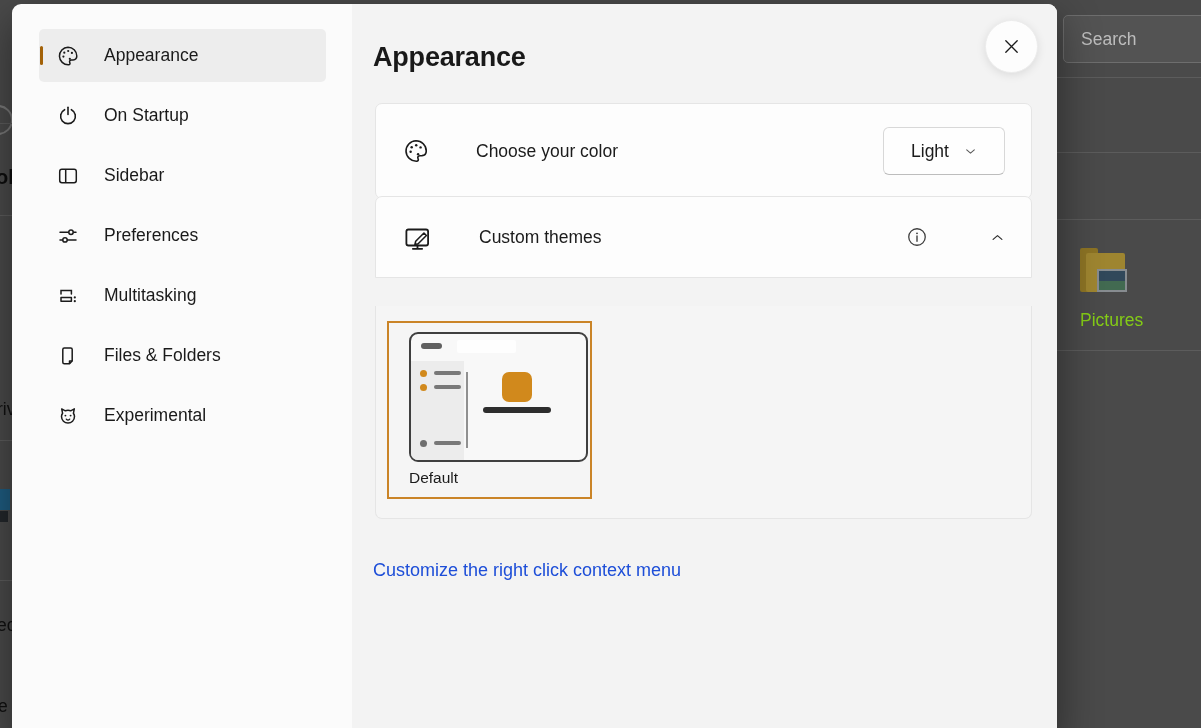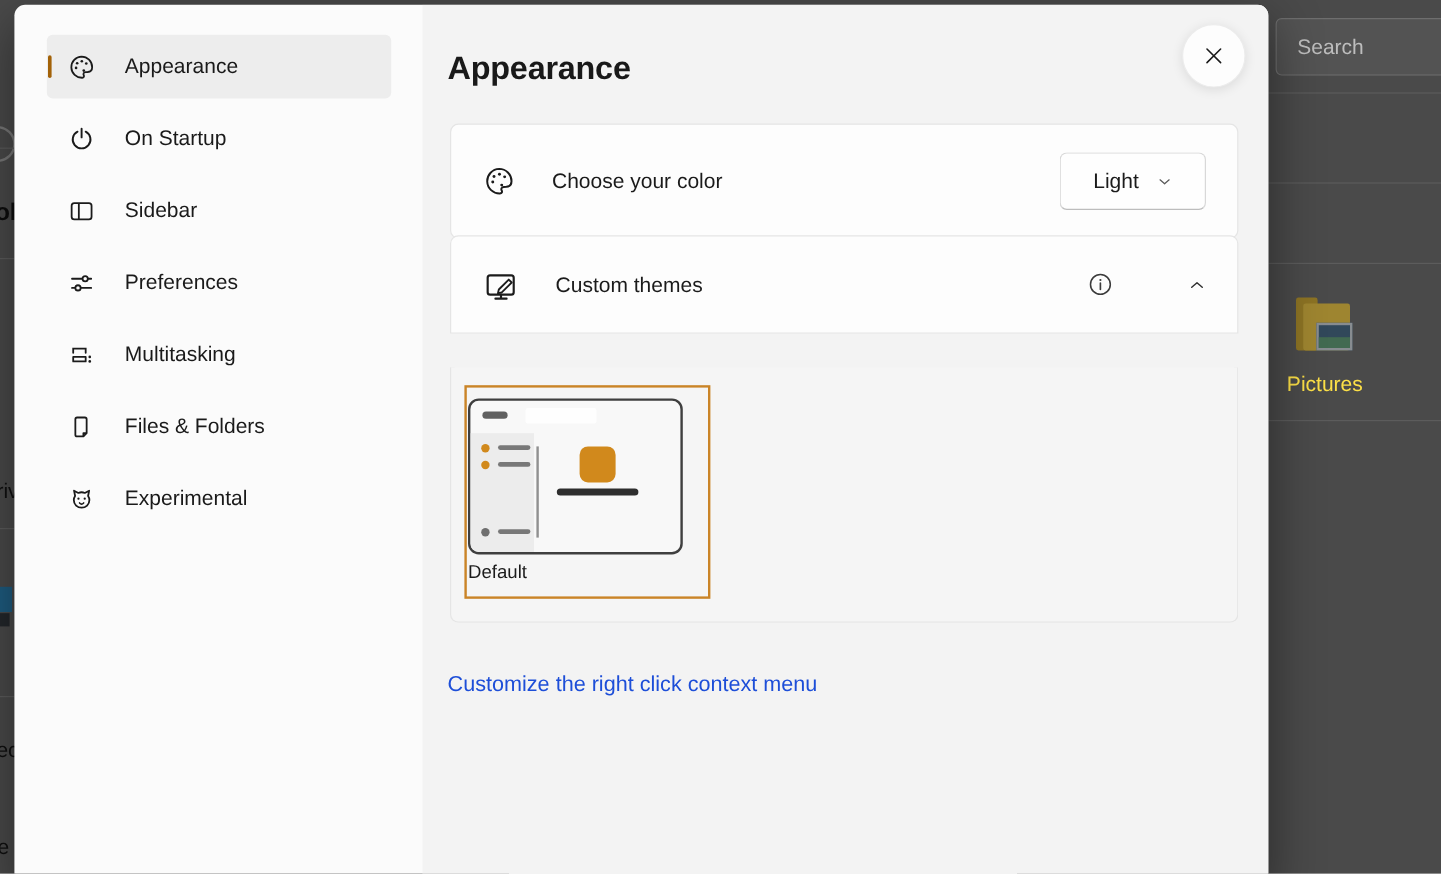--- a/index.html
+++ b/index.html
@@ -23,21 +23,21 @@
   .frag{color:#101010;white-space:nowrap}
   .frag-circle{left:-17px;top:105px;width:26px;height:26px;border:2px solid #787878;border-radius:50%}
   .frag-blue{left:0;top:489px;width:10px;height:21px;background:#1e5c80}
   .frag-dark{left:0;top:511px;width:8px;height:11px;background:#23272b}
 
   .folder-wrap{left:1077px;top:245px;width:54px;height:52px}
   .f-back{position:absolute;left:3px;top:3px;width:18px;height:44px;background:#8c7324;border-radius:2px}
   .f-front{position:absolute;left:9px;top:8px;width:39px;height:39px;background:#9e8530;border-radius:2px}
   .f-photo{position:absolute;left:20px;top:24px;width:30px;height:23px;background:#31485a;border:2px solid #878c90;box-sizing:border-box}
   .f-photo-hill{position:absolute;left:0;right:0;bottom:0;height:9px;background:#426a51}
-  .pictures-label{left:1056px;top:310px;width:96px;text-align:center;color:#fde047;font-size:17.5px}
+  .pictures-label{left:1080px;top:310px;width:96px;text-align:left;color:#84cc16;font-size:17.5px}
 
   
   .dialog{
     left:12px;top:4px;width:1045px;height:736px;
     background:#fbfbfb;border-radius:9px;overflow:hidden;
     box-shadow:0 14px 44px rgba(0,0,0,.45);
   }
   .content-bg{left:340px;top:0;width:705px;height:736px;background:#f3f3f3}
 
   
@@ -56,39 +56,39 @@
     background:#fdfdfd;border:1px solid #ececec;box-sizing:border-box;
     box-shadow:0 2px 10px rgba(0,0,0,.10);
     display:flex;align-items:center;justify-content:center;
   }
 
   
   .card{
     left:363px;width:657px;background:#fdfdfd;border:1px solid #e5e5e5;border-radius:7px;
     box-sizing:border-box;display:flex;align-items:center;padding:0 26px;
   }
-  .card-label{font-size:17.5px;color:#1b1b1b;margin-left:30px}
+  .card-label{font-size:17.5px;color:#1b1b1b;margin-left:46px}
   .card-choose-color{top:99px;height:96px}
   .dropdown{
     margin-left:auto;width:122px;height:48px;box-sizing:border-box;
     border:1px solid #d8d8d8;border-bottom-color:#bdbdbd;border-radius:6px;background:#fefefe;
     display:flex;align-items:center;justify-content:center;gap:15px;
     font-size:17.5px;color:#1b1b1b;
   }
   .card-themes-header{top:192px;height:82px;border-radius:7px 7px 0 0}
   .info-btn{margin-left:auto;display:flex;align-items:center}
   .chev-up-btn{margin-left:62px;display:flex;align-items:center}
 
   .expander-body{
     left:363px;top:302px;width:657px;height:213px;box-sizing:border-box;
     background:#f5f5f5;border:1px solid #e5e5e5;border-top:none;border-radius:0 0 7px 7px;
   }
   .theme-sel{
     position:absolute;left:11px;top:15px;width:205px;height:178px;box-sizing:border-box;
-    border:2px solid #ca8427;padding:9px 1px;
+    border:2px solid #ca8427;padding:9px 20px;
   }
   .theme-thumb{
     width:179px;height:130px;box-sizing:border-box;border:2px solid #3f3f3f;border-radius:9px;
     background:#f8f8f8;position:relative;overflow:hidden;
   }
   .tt-dash{position:absolute;left:10px;top:9px;width:21px;height:6px;border-radius:3px;background:#606060}
   .tt-pill{position:absolute;left:46px;top:6px;width:59px;height:13px;border-radius:2px;background:#fefefe}
   .tt-panel{position:absolute;left:0;top:27px;width:53px;bottom:0;background:#ececec}
   .tt-vline{position:absolute;left:55px;top:38px;width:2px;height:76px;background:#909090}
   .tt-dot{position:absolute;width:7px;height:7px;border-radius:50%}

